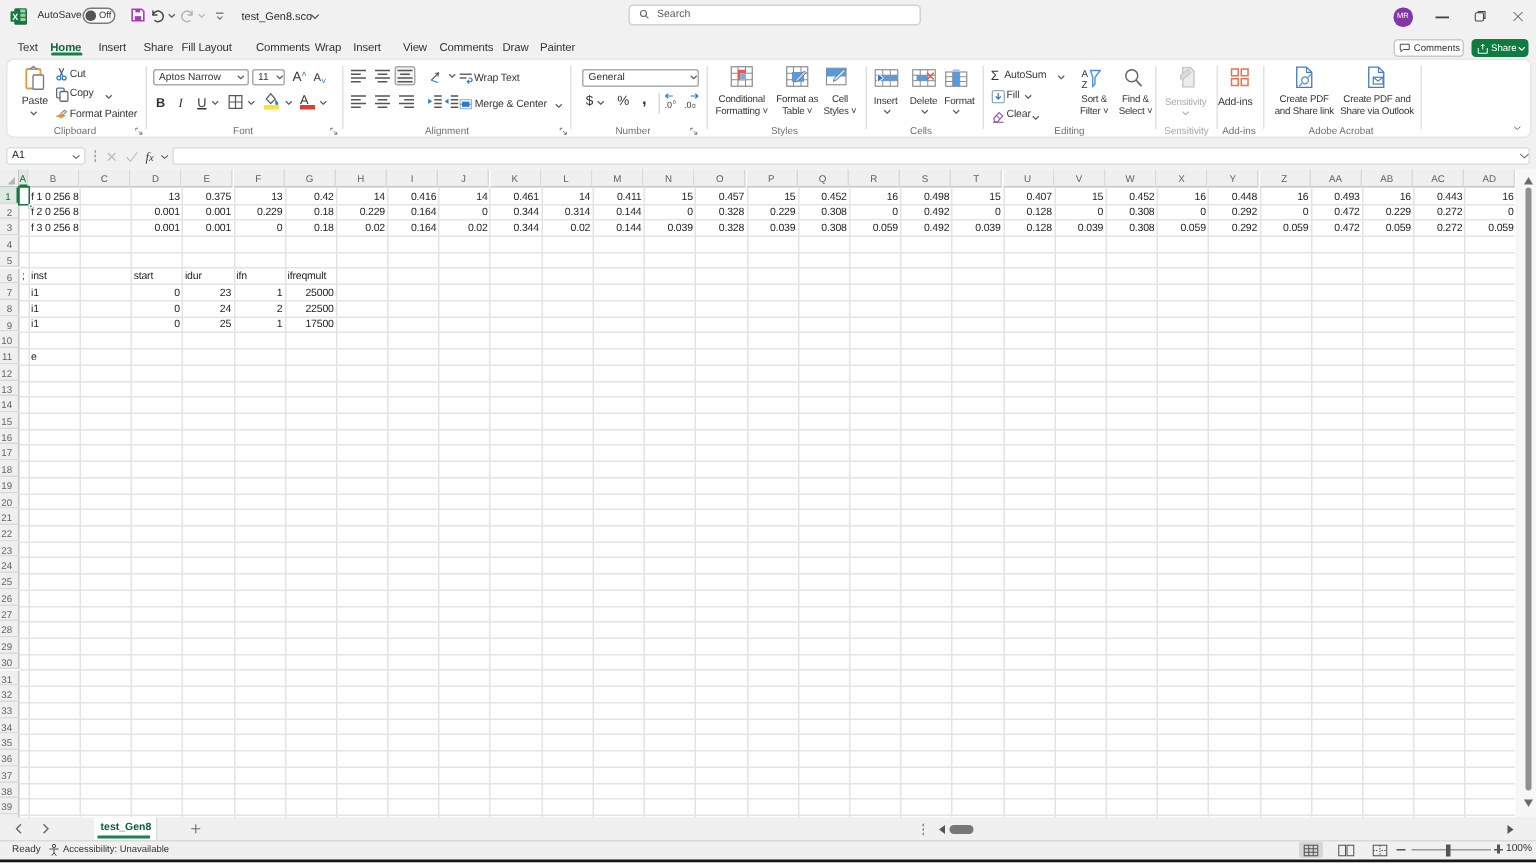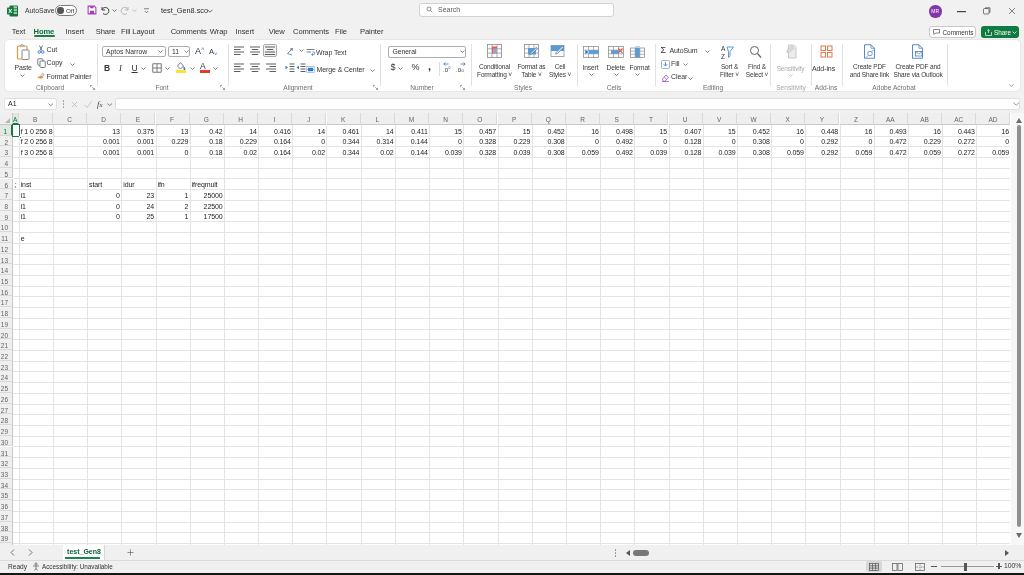--- a/index.html
+++ b/index.html
@@ -96,21 +96,21 @@
 <div class="mt" style="left:33.5px;color:#0d6b3c;font-weight:bold;">Home</div>
 <div class="abs" style="left:34px;top:34.8px;width:21px;height:2.2px;background:#1e7e4a;border-radius:1px;"></div>
 <div class="mt" style="left:65.6px;">Insert</div>
 <div class="mt" style="left:95.7px;">Share</div>
 <div class="mt" style="left:121px;">Fill Layout</div>
 <div class="mt" style="left:170.7px;">Comments</div>
 <div class="mt" style="left:209.8px;">Wrap</div>
 <div class="mt" style="left:235.5px;">Insert</div>
 <div class="mt" style="left:268.7px;">View</div>
 <div class="mt" style="left:293px;">Comments</div>
-<div class="mt" style="left:335px;">File</div>
+<div class="mt" style="left:335px;">Draw</div>
 <div class="mt" style="left:360px;">Painter</div>
 
 <div class="abs" style="left:929px;top:26px;width:46.5px;height:11.5px;background:#fff;border:1px solid #c9c9c9;border-radius:3px;"></div>
 <svg style="left:933px;top:29px;" width="7" height="6" viewBox="0 0 14 12">
       <path d="M1 1 h12 v7 h-8 l-3 3 v-3 h-1 z" fill="none" stroke="#444" stroke-width="1.3"></path>
     </svg>
 <div class="abs" style="left:942.5px;top:28.8px;font-size:6.4px;color:#333;">Comments</div>
 <div class="abs" style="left:981px;top:26px;width:38px;height:11.5px;background:#0f7b41;border-radius:3px;"></div>
 <svg style="left:985px;top:28.5px;" width="7" height="7" viewBox="0 0 14 14">
       <path d="M1 6 v7 h12 v-7" fill="none" stroke="#fff" stroke-width="1.3"></path>

